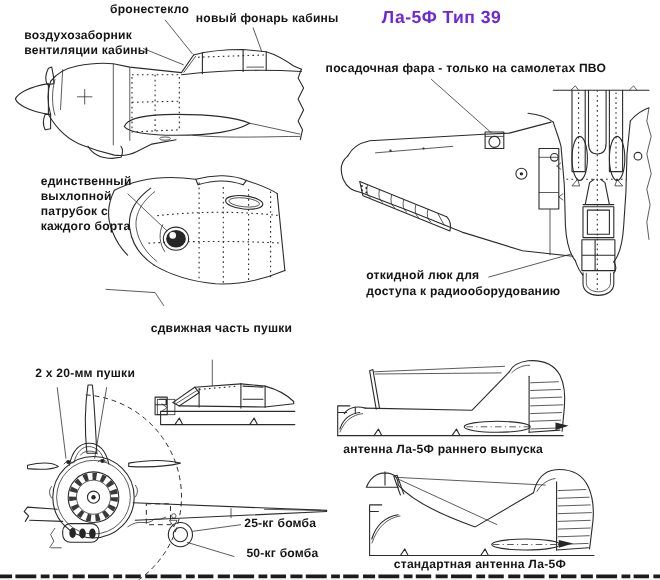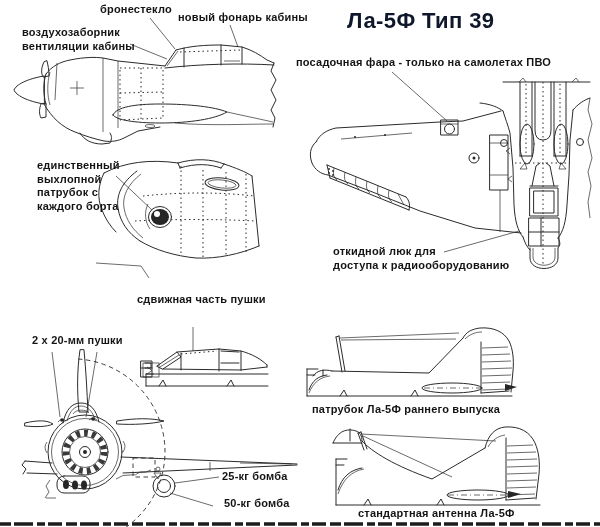--- a/index.html
+++ b/index.html
@@ -6,21 +6,21 @@
   #page{
     position:relative;width:600px;height:527px;background:#ffffff;
     font-family:"Liberation Sans",sans-serif;overflow:hidden;
   }
   #art{position:absolute;left:0;top:0;}
   .lbl{
     position:absolute;color:#141414;font-weight:bold;font-size:11px;
     line-height:13.5px;white-space:nowrap;letter-spacing:0.2px;
   }
   .title{
-    position:absolute;color:#0f172a;font-weight:bold;font-size:22px;
+    position:absolute;color:#6d28d9;font-weight:bold;font-size:16px;
     white-space:nowrap;letter-spacing:0.4px;
   }
   .ink{stroke:#2b2b2b;stroke-width:1;fill:none;stroke-linecap:round;stroke-linejoin:round;}
   .ink-thin{stroke:#2b2b2b;stroke-width:0.7;fill:none;}
   .dot{stroke:#2b2b2b;stroke-width:1;fill:none;stroke-dasharray:1.5,3;}
   .dash{stroke:#2b2b2b;stroke-width:0.9;fill:none;stroke-dasharray:4.5,3.5;}
   .fillink{fill:#262626;stroke:none;}
 </style>
 </head>
 <body>
@@ -247,18 +247,18 @@
   <div class="lbl" style="left:333px;top:245px;">
     <div>откидной люк для</div>
     <div>доступа к радиооборудованию</div>
   </div>
 
   <div class="lbl" style="left:137px;top:293px;">
     <div>сдвижная часть пушки</div>
   </div>
 
   <div class="lbl" style="left:32px;top:334px;">2 х 20-мм пушки</div>
-  <div class="lbl" style="left:312px;top:403px;">патрубок Ла-5Ф раннего выпуска</div>
+  <div class="lbl" style="left:312px;top:403px;">антенна Ла-5Ф раннего выпуска</div>
   <div class="lbl" style="left:222px;top:470px;">25-кг бомба</div>
   <div class="lbl" style="left:224px;top:497px;">50-кг бомба</div>
   <div class="lbl" style="left:358px;top:507px;">стандартная антенна Ла-5Ф</div>
 
 </div>
 
 </body></html>

